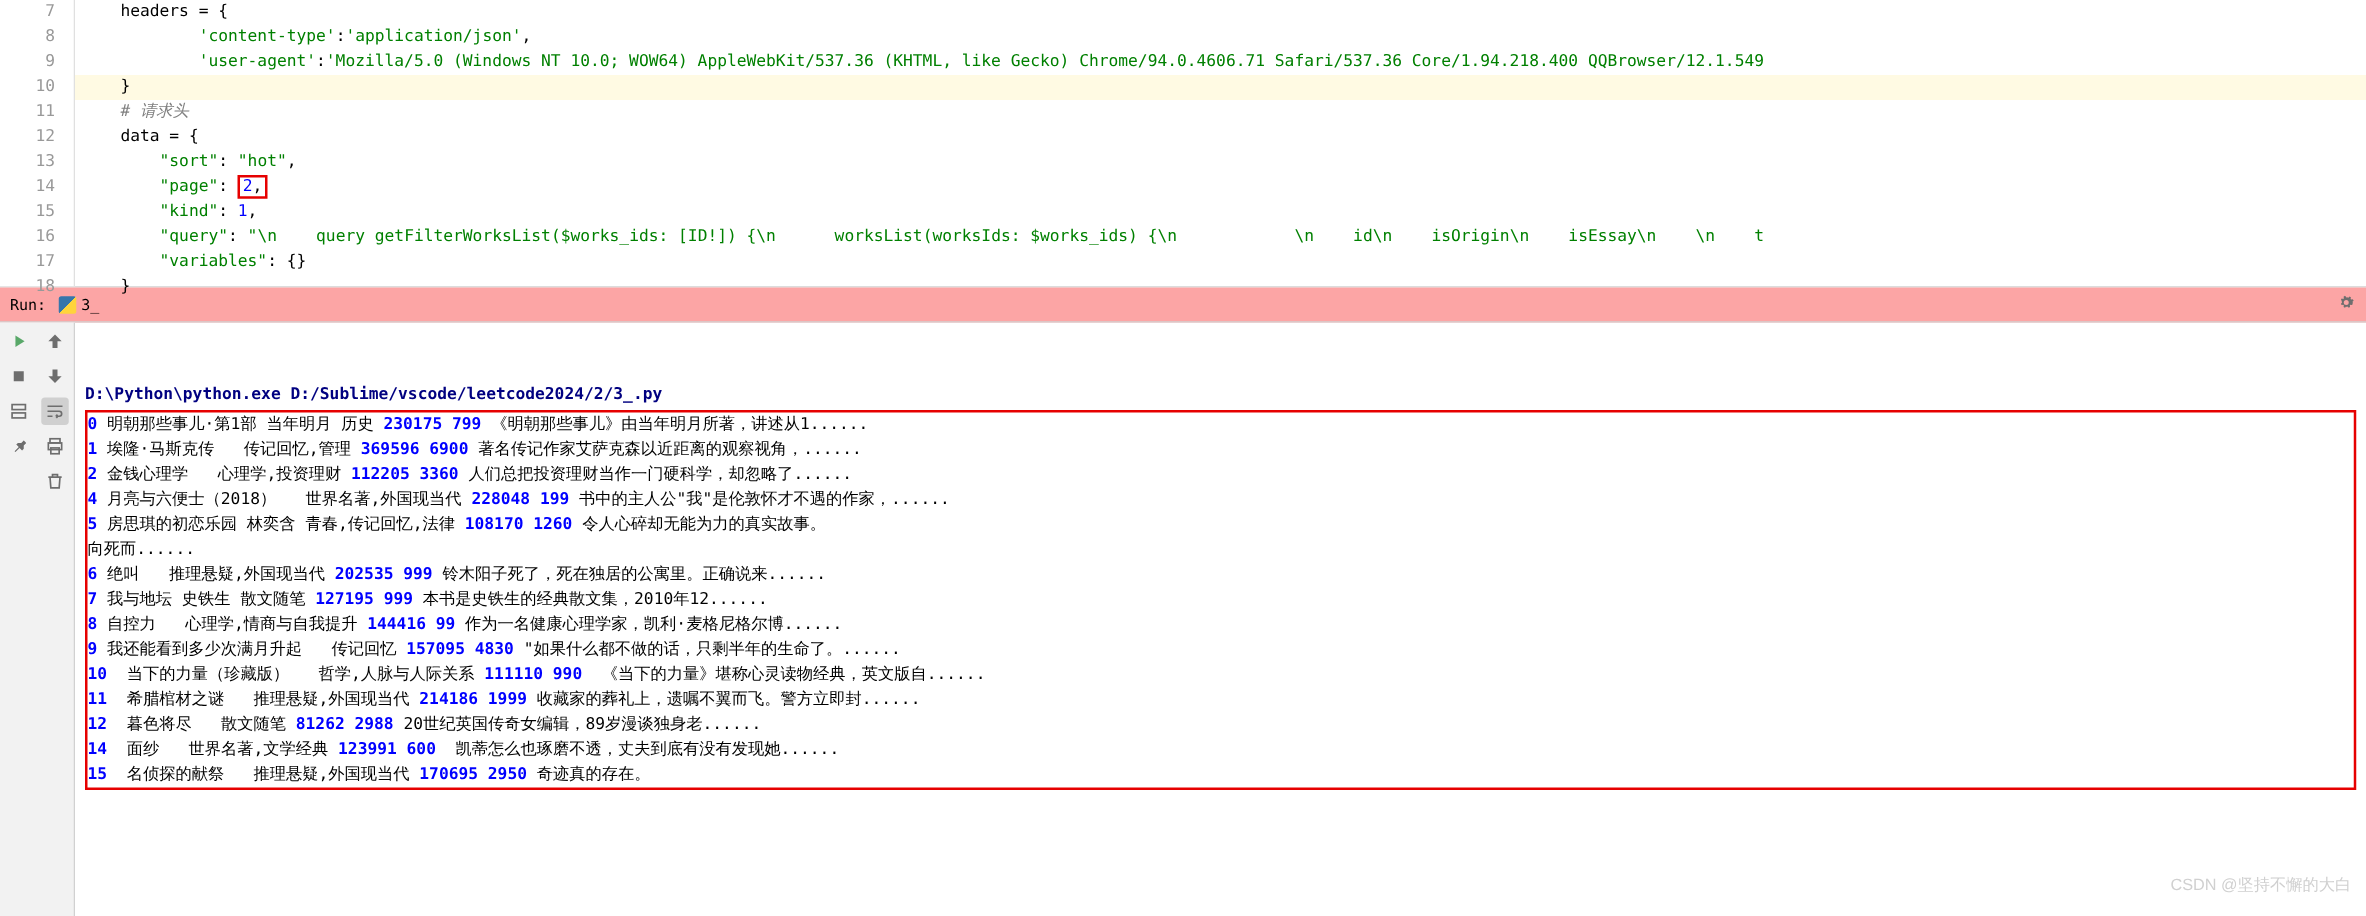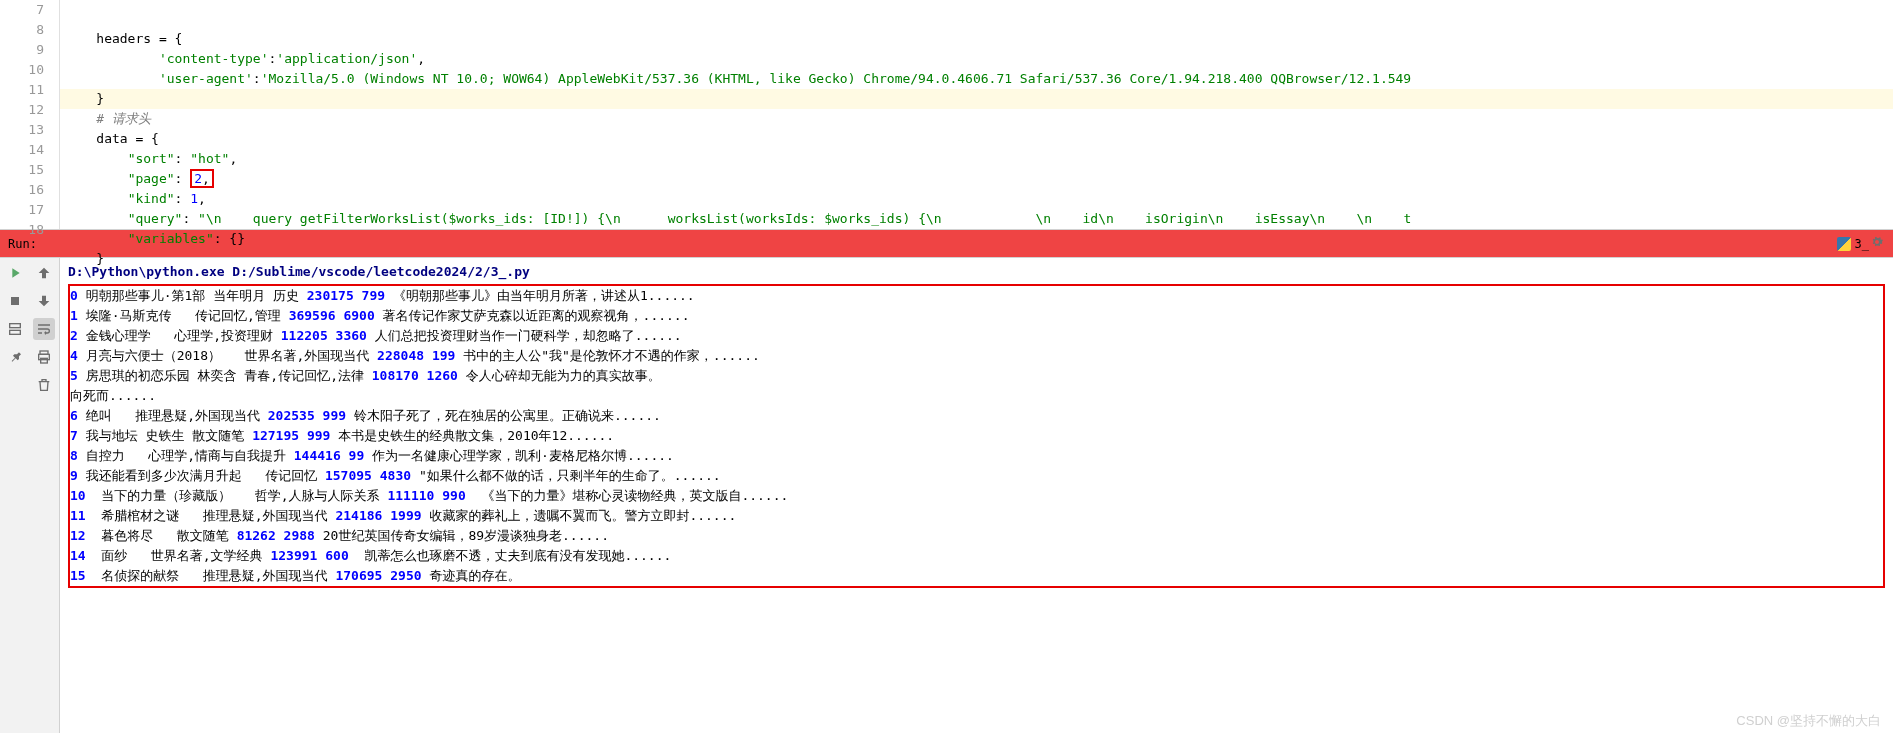--- a/index.html
+++ b/index.html
@@ -1,47 +1,47 @@
 <!DOCTYPE html>
 <html><head>
 <meta charset="utf-8">
 <style>
 * { margin: 0; padding: 0; box-sizing: border-box; }
 body { font-family: "Consolas", "Monaco", monospace; font-size: 13px; background: #fff; color: #000; overflow: hidden; }
 .editor-area { height: 230px; display: flex; background: #fff; border-bottom: 1px solid #d1d1d1; }
 .gutter { width: 60px; background: #fff; text-align: right; padding-right: 15px; color: #999; user-select: none; line-height: 20px; border-right: 1px solid #e0e0e0; }
 .gutter .ln { height: 20px; }
-.code-content { flex: 1; line-height: 20px; position: relative; margin-top: 29px; }
+.code-content { flex: 1; line-height: 20px; position: relative; }
 .code-line { height: 20px; white-space: pre; padding-left: 5px; }
 .hl-line { background: #fffae3; }
 .kw-str { color: #008000; font-weight: normal; }
 .kw-num { color: #0000ff; }
 .kw-punc { color: #000; }
 .kw-comment { color: #808080; font-style: italic; }
 .kw-var { color: #000; }
 .red-box { border: 2px solid #e60000; padding: 0 2px; }
-.run-bar { height: 28px; background: #ef4444; border-bottom: 1px solid #d1d1d1; display: flex; align-items: center; padding: 0 8px; font-size: 12px; }
+.run-bar { height: 28px; background: #fca5a5; border-bottom: 1px solid #d1d1d1; display: flex; align-items: center; padding: 0 8px; font-size: 12px; }
 .run-label { color: #000; margin-right: 10px; }
-.run-script { display: flex; align-items: center; gap: 4px; flex: 1; justify-content: flex-end; }
+.run-script { display: flex; align-items: center; gap: 4px; flex: 1; }
 .py-icon { width: 14px; height: 14px; background: linear-gradient(135deg, #3776ab 50%, #ffd43b 50%); border-radius: 2px; }
 .gear-icon { margin-left: auto; color: #6e6e6e; cursor: pointer; }
 .console-area { display: flex; height: 475px; }
 .console-toolbar { width: 60px; background: #f2f2f2; display: flex; flex-direction: column; border-right: 1px solid #d1d1d1; }
 .tool-col { display: flex; flex-direction: column; align-items: center; padding-top: 4px; gap: 6px; }
 .tool-btn { width: 22px; height: 22px; display: flex; align-items: center; justify-content: center; color: #6e6e6e; cursor: pointer; border-radius: 3px; }
 .tool-cols { display: flex; width: 100%; }
 .tool-cols .tool-col { width: 30px; }
 .console-output { flex: 1; padding: 4px 8px; line-height: 20px; overflow: auto; }
-.cmd-line { color: #000; }
+.cmd-line { color: #000; margin-top: 44px; }
 .cmd-path { color: #000080; font-weight: bold; }
 .result-box { border: 2px solid #e60000; padding: 0 0; margin-top: 2px; }
 .result-line { white-space: pre; }
 .result-idx { color: #0000ff; font-weight: bold; }
 .result-num { color: #0000ff; font-weight: bold; }
-.watermark { position: fixed; bottom: 3px; right: 12px; color: #d0d0d0; font-size: 13px; font-family: sans-serif; margin-top: 36px; }
+.watermark { position: fixed; bottom: 16px; right: 12px; color: #d0d0d0; font-size: 13px; font-family: sans-serif; margin-top: 36px; }
 svg { width: 16px; height: 16px; }
 .play { color: #59a869; }
 .selected-tool { background: #d0d0d0; }
 </style>
 </head>
 <body>
 
 <div class="editor-area">
   <div class="gutter">
     <div class="ln">7</div>

